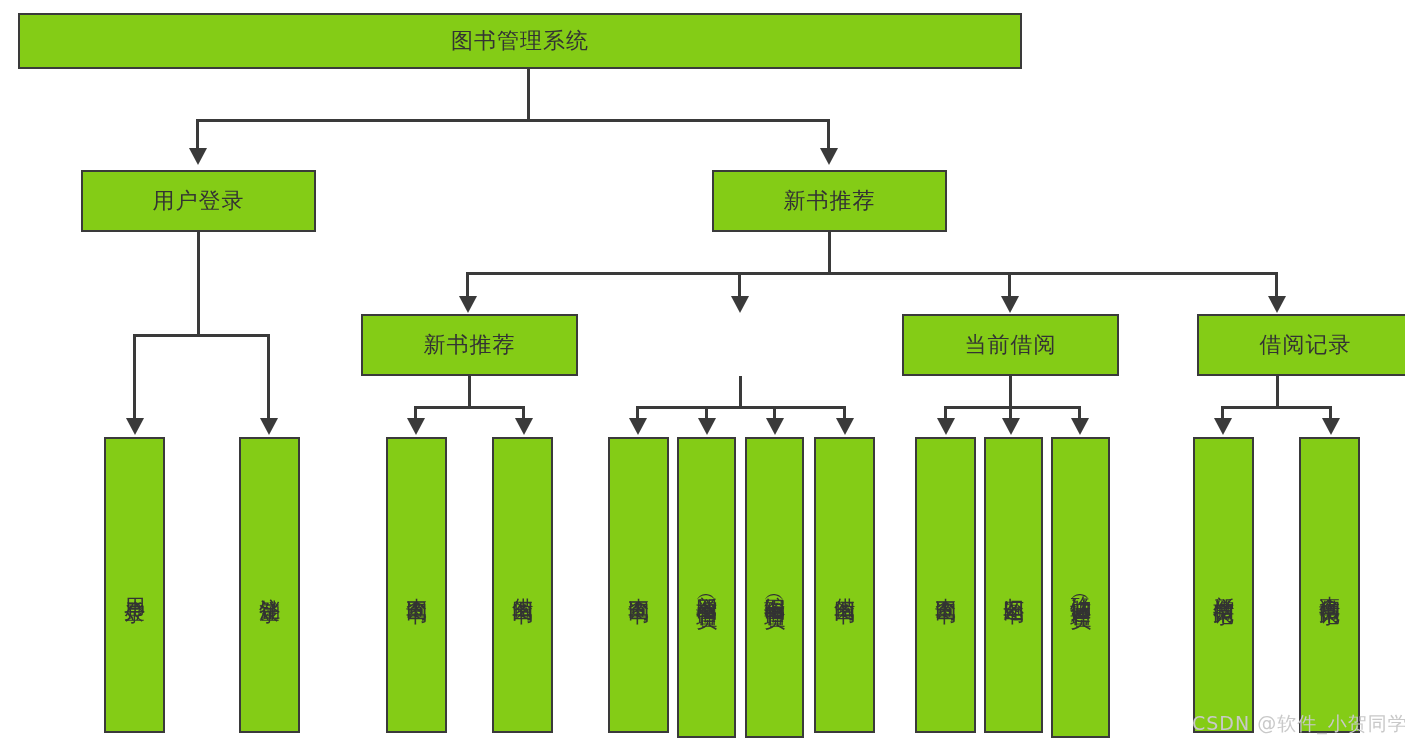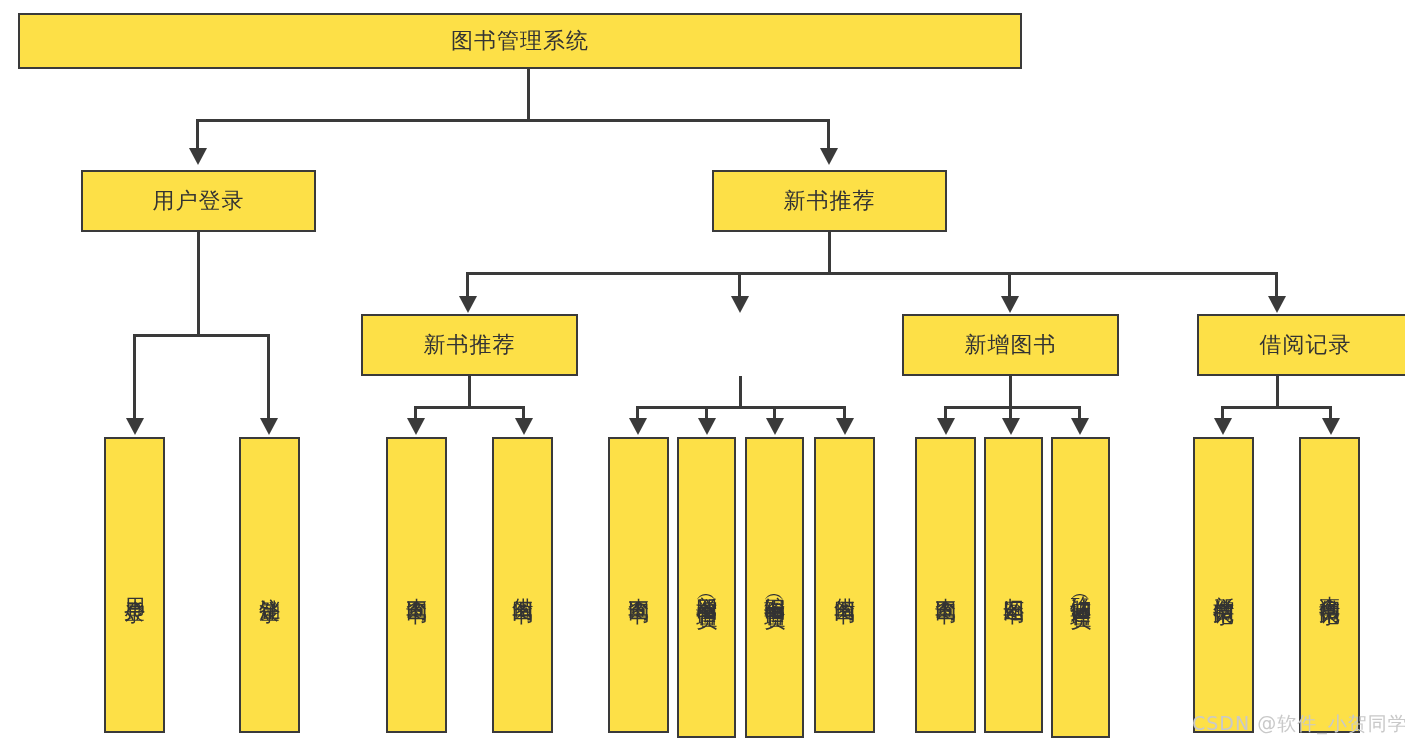--- a/index.html
+++ b/index.html
@@ -14,21 +14,21 @@
   #canvas {
     position: relative;
     width: 1405px;
     height: 747px;
     background: #ffffff;
     overflow: hidden;
   }
   .node {
     position: absolute;
     box-sizing: border-box;
-    background: #fde047;
+    background: #84cc16;
     border: 2px solid #3a3a3a;
     display: flex;
     align-items: center;
     justify-content: center;
     color: #333333;
   }
   .node.horiz {
     font-size: 22px;
     line-height: 1.2;
     letter-spacing: 1px;
@@ -117,21 +117,21 @@
   <div class="arrow" style="left:731px; top:296px;"></div>
   <div class="edge v" style="left:1008px; top:272px; width:3px; height:26px;"></div>
   <div class="arrow" style="left:1001px; top:296px;"></div>
   <div class="edge v" style="left:1275px; top:272px; width:3px; height:26px;"></div>
   <div class="arrow" style="left:1268px; top:296px;"></div>
 
   <div class="node horiz" style="left:361px; top:314px; width:217px; height:62px;">
     <span>新书推荐</span>
   </div>
   <div class="node horiz" style="left:902px; top:314px; width:217px; height:62px;">
-    <span>新增图书</span>
+    <span>当前借阅</span>
   </div>
   <div class="node horiz" style="left:1172px; top:314px; width:217px; height:62px;margin-left:25px;">
     <span>借阅记录</span>
   </div>
 
   <div class="edge v" style="left:468px; top:376px; width:3px; height:32px;"></div>
   <div class="edge h" style="left:414px; top:406px; width:111px; height:3px;"></div>
   <div class="edge v" style="left:414px; top:406px; width:3px; height:14px;"></div>
   <div class="arrow" style="left:407px; top:418px;"></div>
   <div class="edge v" style="left:522px; top:406px; width:3px; height:14px;"></div>

